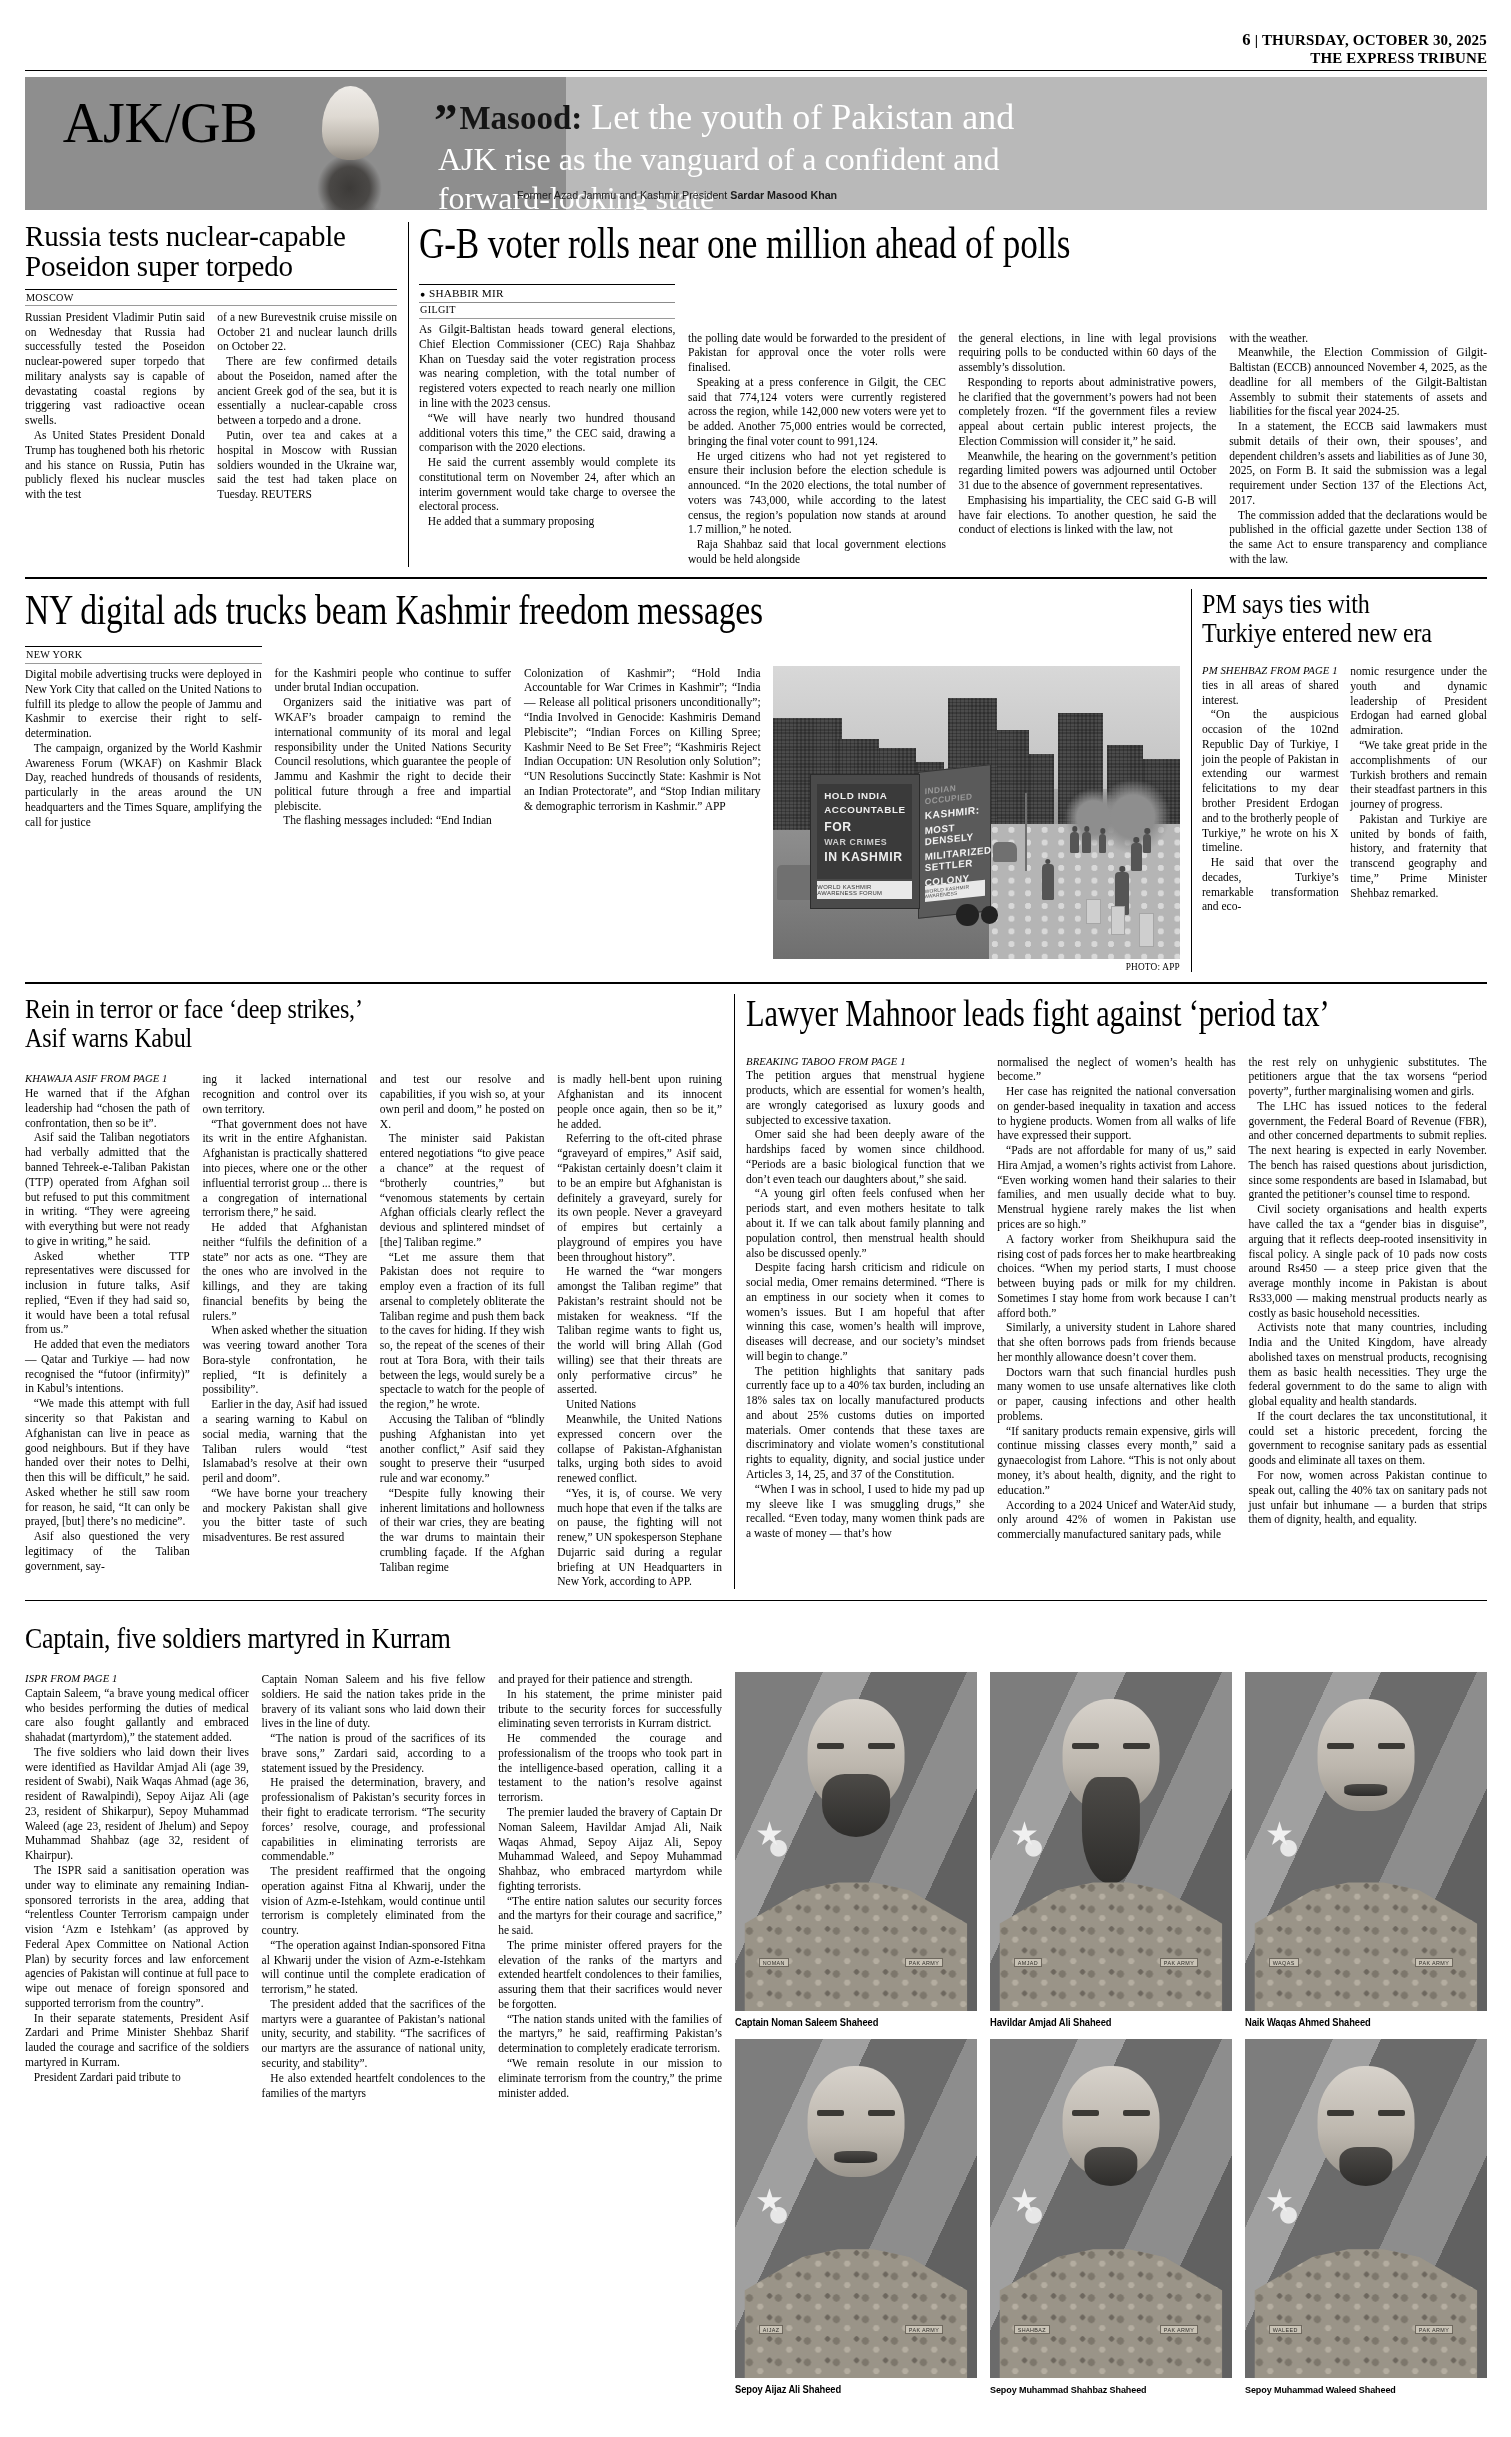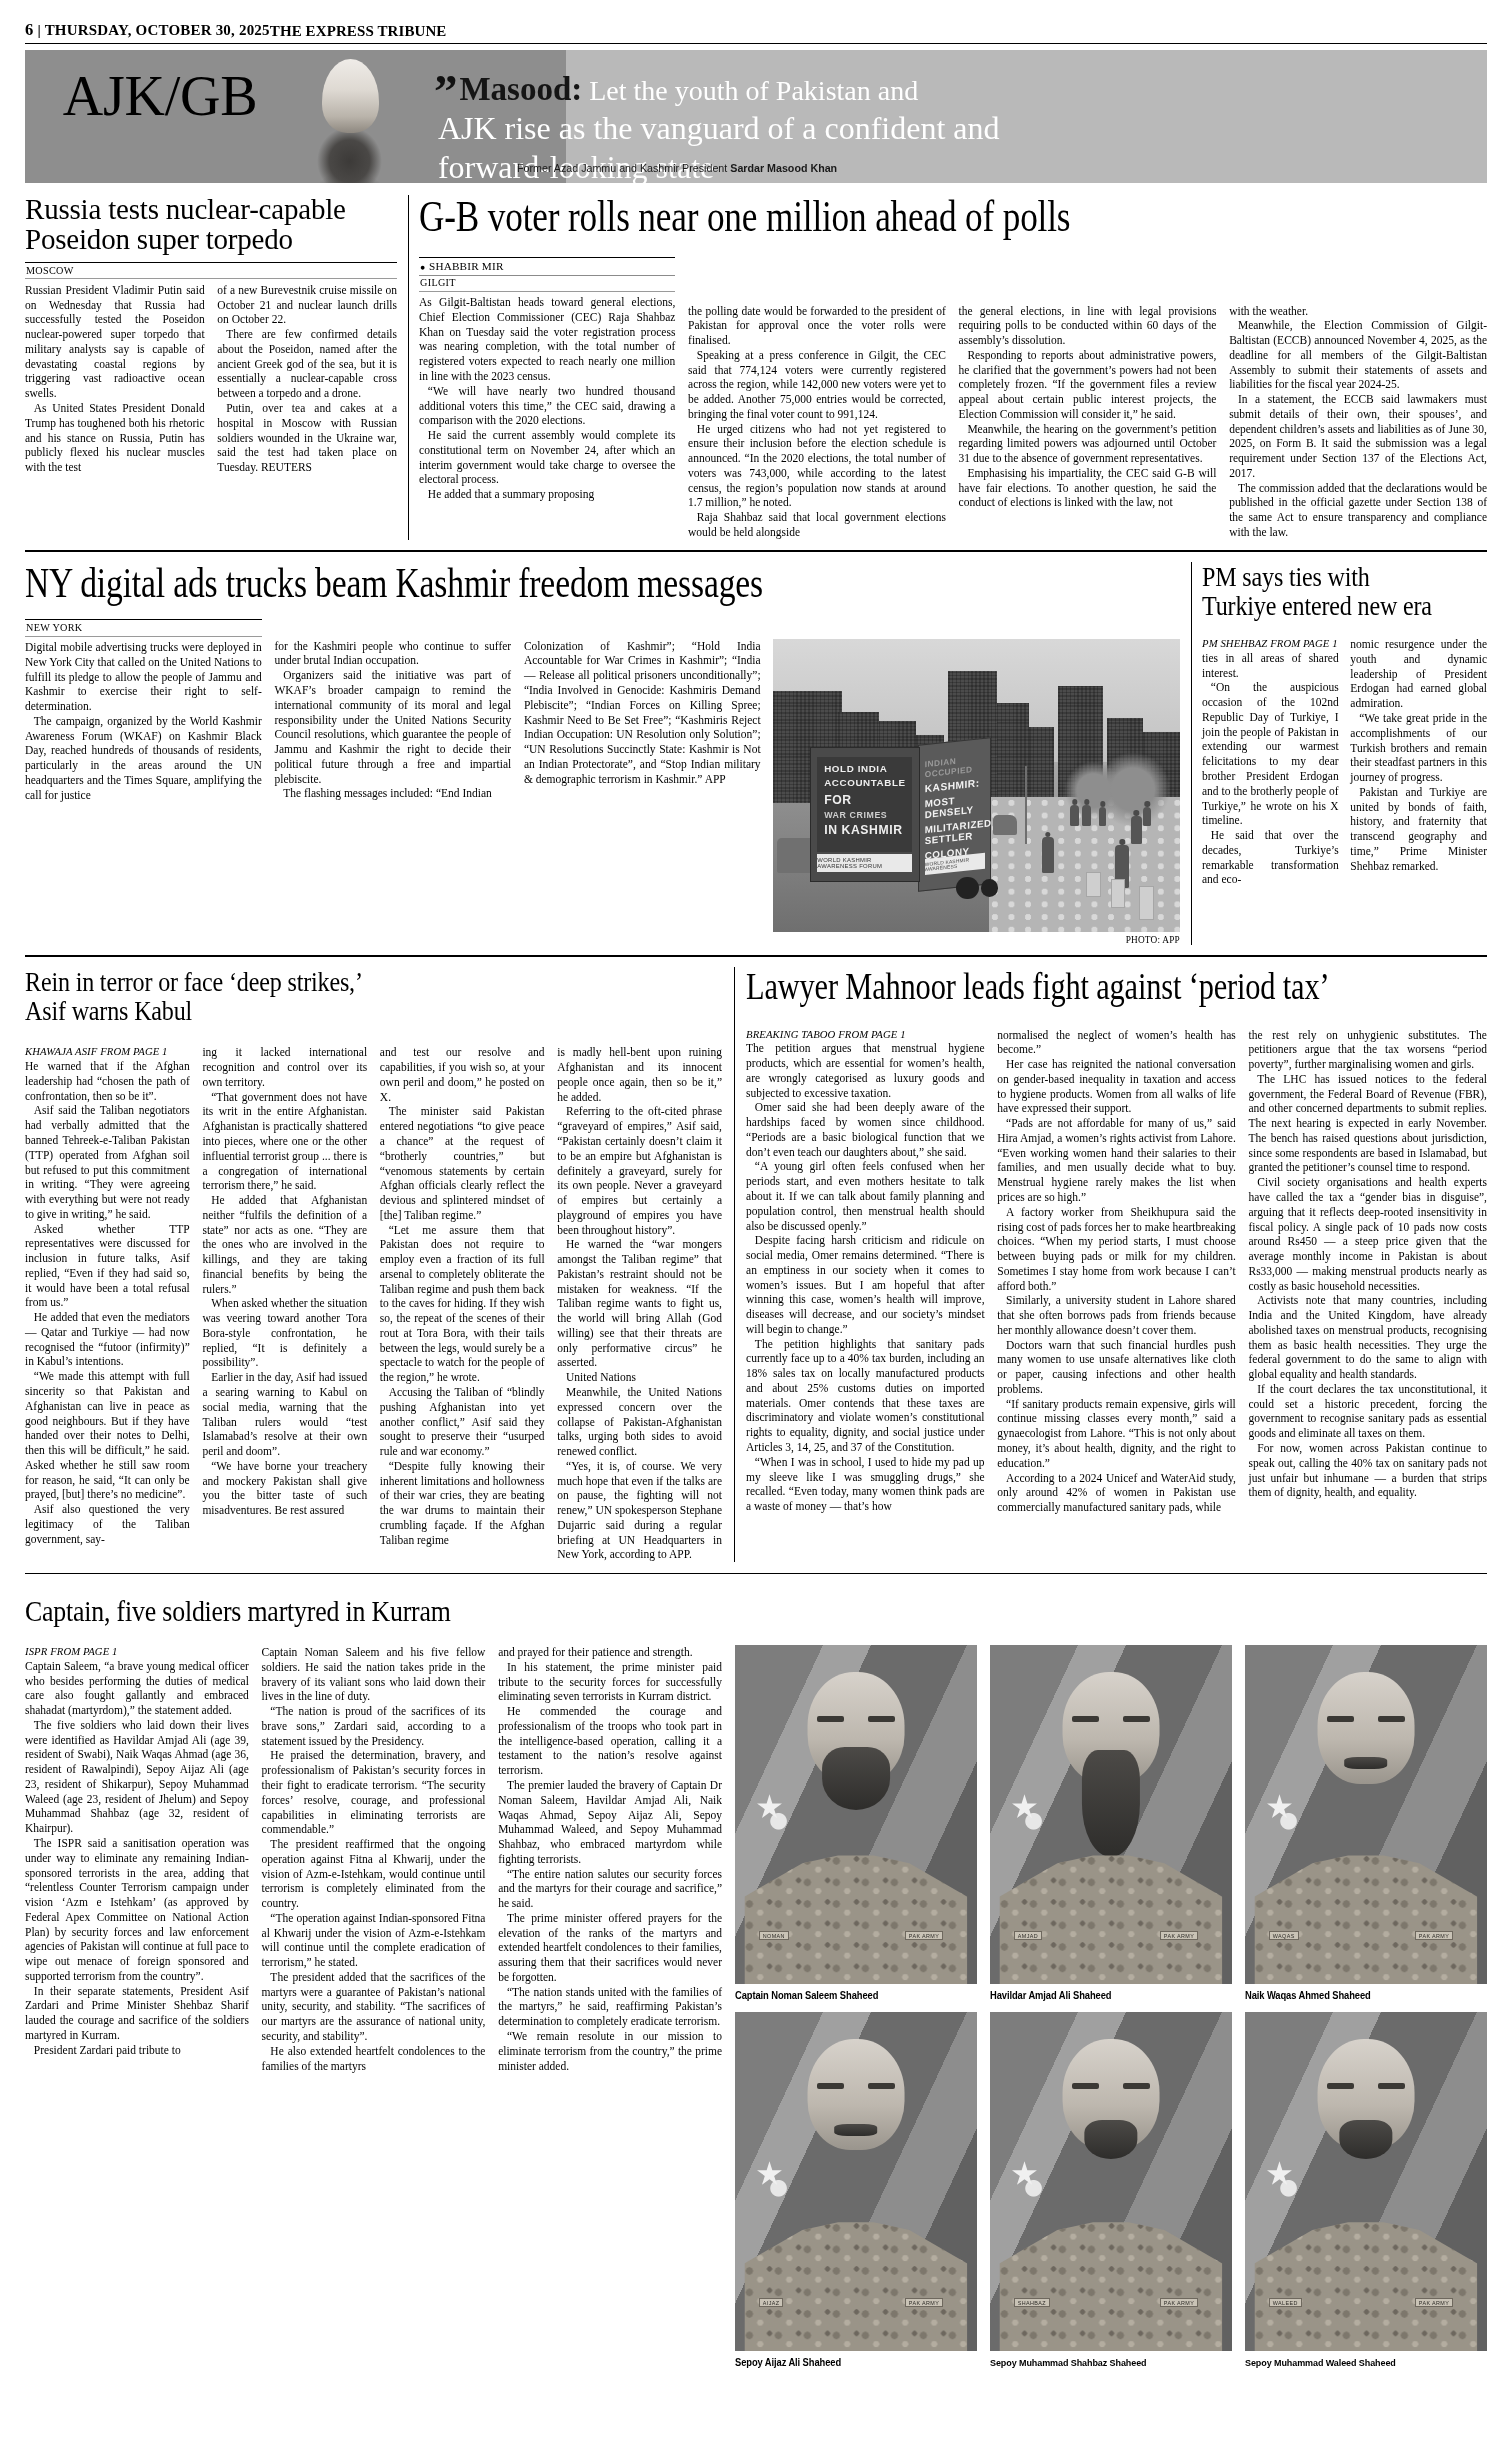--- a/index.html
+++ b/index.html
@@ -8,22 +8,22 @@
     width:1512px; height:2667px;
     background:#ffffff;
     font-family:"Liberation Serif", serif;
     color:#000;
     overflow:hidden;
   }
   .page { position:relative; width:1512px; height:2667px; padding:0 25px; }
 
   
   .folio-row {
-    display:flex; align-items:flex-end; justify-content:flex-start;
-    padding-top:20px; padding-bottom:2.9px;
+    display:flex; align-items:flex-end; justify-content:flex-end;
+    padding-top:30px; padding-bottom:2.9px;flex-direction:column;
   }
   .folio-left { font-family:"Liberation Serif", serif; font-weight:bold; font-size:15px; letter-spacing:0.2px; }
   .folio-left .pg { font-size:16.6px; }
   .folio-right { font-family:"Liberation Serif", serif; font-weight:bold; font-size:15px; letter-spacing:0.1px; }
   .rule-thin { height:0.7px; background:#000; }
   .rule-grey { height:0.5px; background:#8b8b8b; }
 
   
   .banner {
     position:relative; height:133px; margin-top:6.8px;
@@ -51,21 +51,21 @@
   }
   .quote-block {
     position:absolute; left:409px; top:18.5px; right:14.6px;
   }
   .qmark {
     font-family:"Liberation Serif", serif; font-size:47px; line-height:0.5;
     color:#111; font-weight:bold; display:inline-block; transform:translateY(6.8px);
     margin-right:3.9px; letter-spacing:-2px;
   }
   .q-name { font-size:33px; font-weight:bold; color:#151515; letter-spacing:0px; }
-  .q-text { font-size:28px; color:#ffffff; font-weight:400; }
+  .q-text { font-size:36px; color:#ffffff; font-weight:400; }
   .quote-line { line-height:1.22; }
   .quote-l2, .quote-l3 { font-size:32px; color:#ffffff; line-height:1.22; padding-left:3.9px; }
   .quote-credit {
     position:absolute; left:492px; bottom:9.8px;
     font-family:"Liberation Sans", sans-serif; font-size:10.7px; color:#1a1a1a;
   }
   .quote-credit b { font-weight:bold; }
 
   
   .hl {

